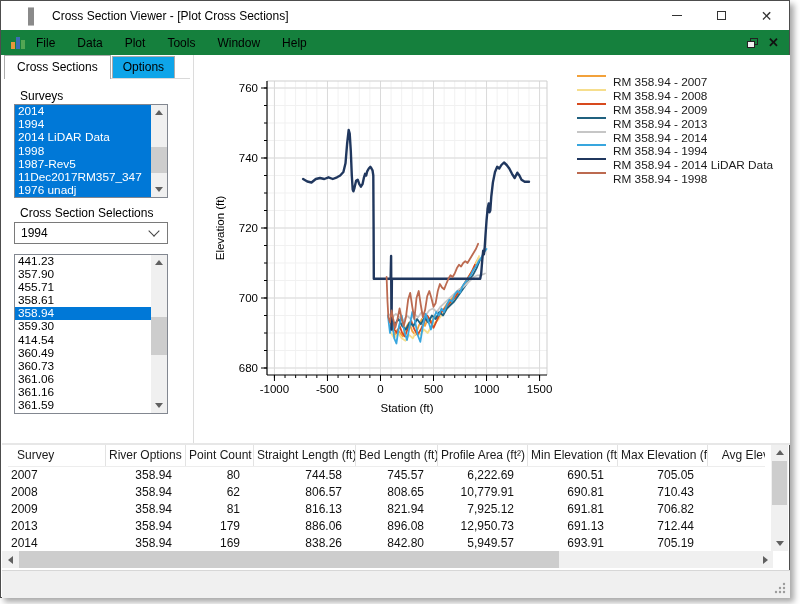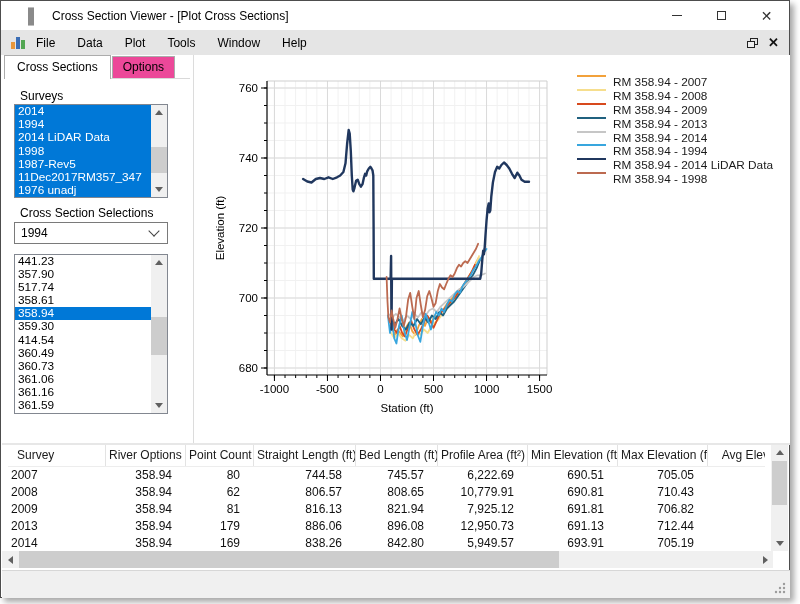--- a/index.html
+++ b/index.html
@@ -12,35 +12,35 @@
   .app-icon { width:15px; height:15px; margin-left:27px; display:inline-block; }
   .app-icon .bar { height:3px; background:linear-gradient(#efefef,#9a9a9a); border:1px solid #8a8a8a; border-radius:2px; margin-bottom:1px; }
   .title-text { margin-left:9px; font-size:12px; color:#000; }
   .caption-btns { margin-left:auto; display:flex; height:100%; }
   .cap-btn { width:45px; height:100%; display:flex; align-items:center; justify-content:center; color:#222; }
   .glyph-min { width:10px; height:1px; background:#333; }
   .glyph-max { width:9px; height:9px; border:1px solid #333; }
   .glyph-close { font-size:14px; line-height:14px; color:#333; }
 
   
-  .menubar { position:absolute; left:0; top:29px; width:100%; height:25px; background:#e5e5e5; display:flex; align-items:center; }
+  .menubar { position:absolute; left:0; top:29px; width:100%; height:25px; background:#15803d; display:flex; align-items:center; }
   .menu-chart-icon { display:flex; align-items:flex-end; gap:1px; margin-left:10px; height:13px; }
   .menu-chart-icon i { display:block; width:4px; }
   .menu-item { font-size:12px; color:#000; padding:4px 11px; }
   .mdi-btns { margin-left:auto; display:flex; align-items:center; gap:10px; margin-right:10px; }
   .mdi-min { width:8px; height:2px; background:#222; margin-top:7px; }
   .mdi-restore { position:relative; width:11px; height:10px; }
   .mdi-restore .r1 { position:absolute; right:0; top:0; width:8px; height:7px; border:1px solid #222; }
   .mdi-restore .r2 { position:absolute; left:0; bottom:0; width:8px; height:7px; border:1px solid #222; background:#f0f0f0; }
   .mdi-close { font-size:13px; font-weight:bold; color:#111; }
 
   
   .left-panel { position:absolute; left:1px; top:54px; width:192px; height:388px; background:#fff; border-right:1px solid #dcdcdc; }
   .tabstrip { position:absolute; left:2px; top:2px; height:22px; display:flex; align-items:flex-end; width:186px; border-bottom:1px solid #d9d9d9; }
-  .tab { font-size:12px; padding:3px 10px 4px 10px; background:#ec4899; border:1px solid #acacac; border-bottom:none; margin-right:1px; color:#000; }
+  .tab { font-size:12px; padding:3px 10px 4px 10px; background:#0ea5e9; border:1px solid #acacac; border-bottom:none; margin-right:1px; color:#000; }
   .tab.selected { background:#fff; padding:4px 12px 5px 12px; position:relative; top:1px; }
   .panel-label { position:absolute; font-size:12px; color:#000; }
   .listbox { position:absolute; background:#fff; border:1px solid #828790; overflow:hidden; }
   .lb-items { position:absolute; left:0; top:0; right:16px; bottom:0; }
   .lb-item { font-size:11.8px; padding-left:3px; white-space:nowrap; color:#000; }
   .lb-item.selected { background:#0078d7; color:#fff; }
   .surveys-box .lb-item { line-height:13.2px; }
   .sections-box .lb-item { line-height:13.1px; }
   .vscroll { position:absolute; right:0; top:0; bottom:0; width:16px; background:#f0f0f0; }
   .vscroll .thumb { position:absolute; left:0; width:100%; background:#cdcdcd; }
@@ -166,21 +166,21 @@
     <div class="combo" style="top:167px;">
       <span class="combo-value">1994</span>
       <span class="combo-chev"></span>
     </div>
 
     <div class="listbox sections-box" style="left:12px; top:199px; width:154px; height:160px;">
       <div class="lb-items">
 
       <div class="lb-item">441.23</div>
           <div class="lb-item">357.90</div>
-          <div class="lb-item">517.74</div>
+          <div class="lb-item">455.71</div>
           <div class="lb-item">358.61</div>
           <div class="lb-item selected">358.94</div>
           <div class="lb-item">359.30</div>
           <div class="lb-item">414.54</div>
           <div class="lb-item">360.49</div>
           <div class="lb-item">360.73</div>
           <div class="lb-item">361.06</div>
           <div class="lb-item">361.16</div>
           <div class="lb-item">361.59</div>
         </div>

